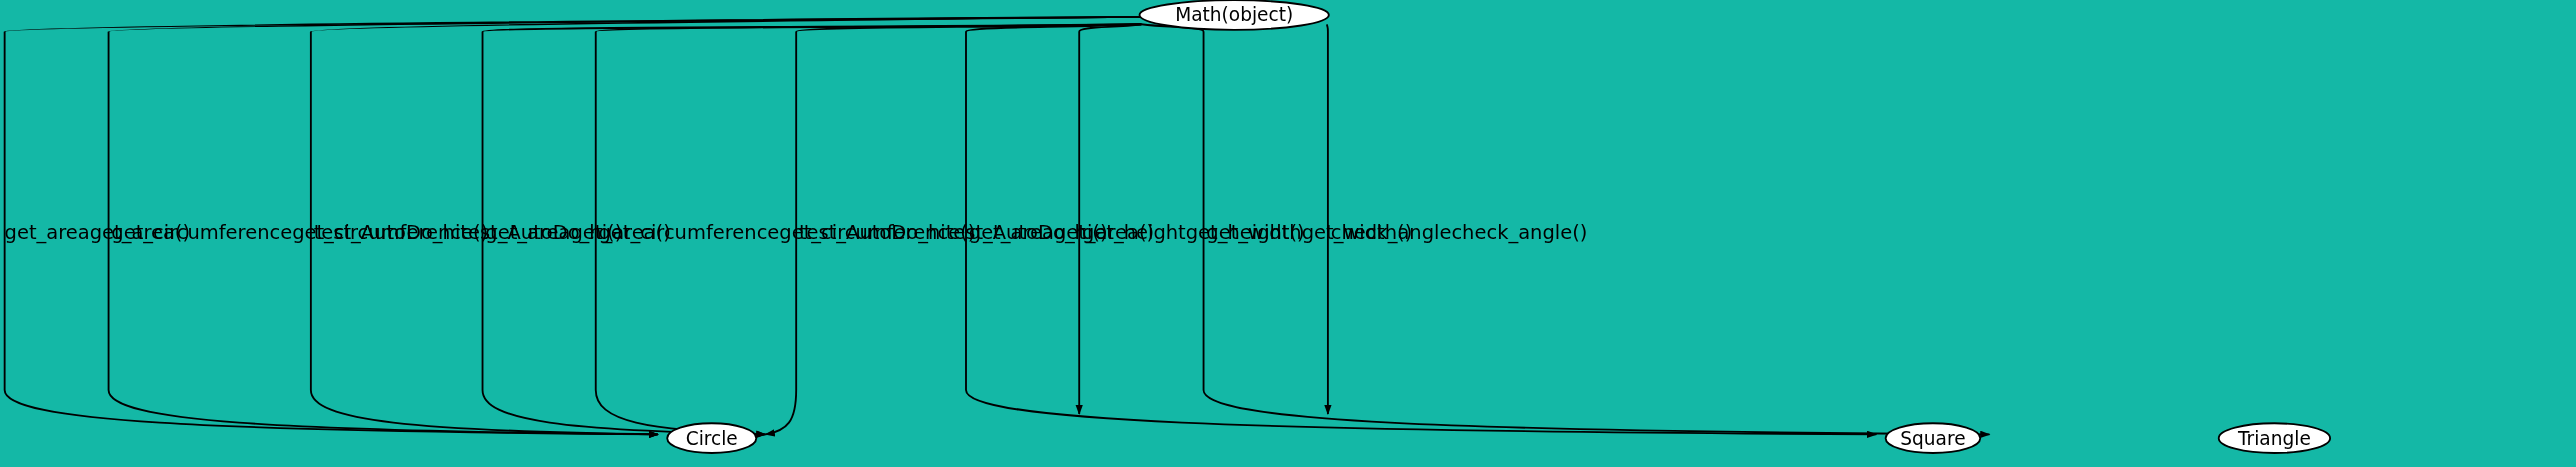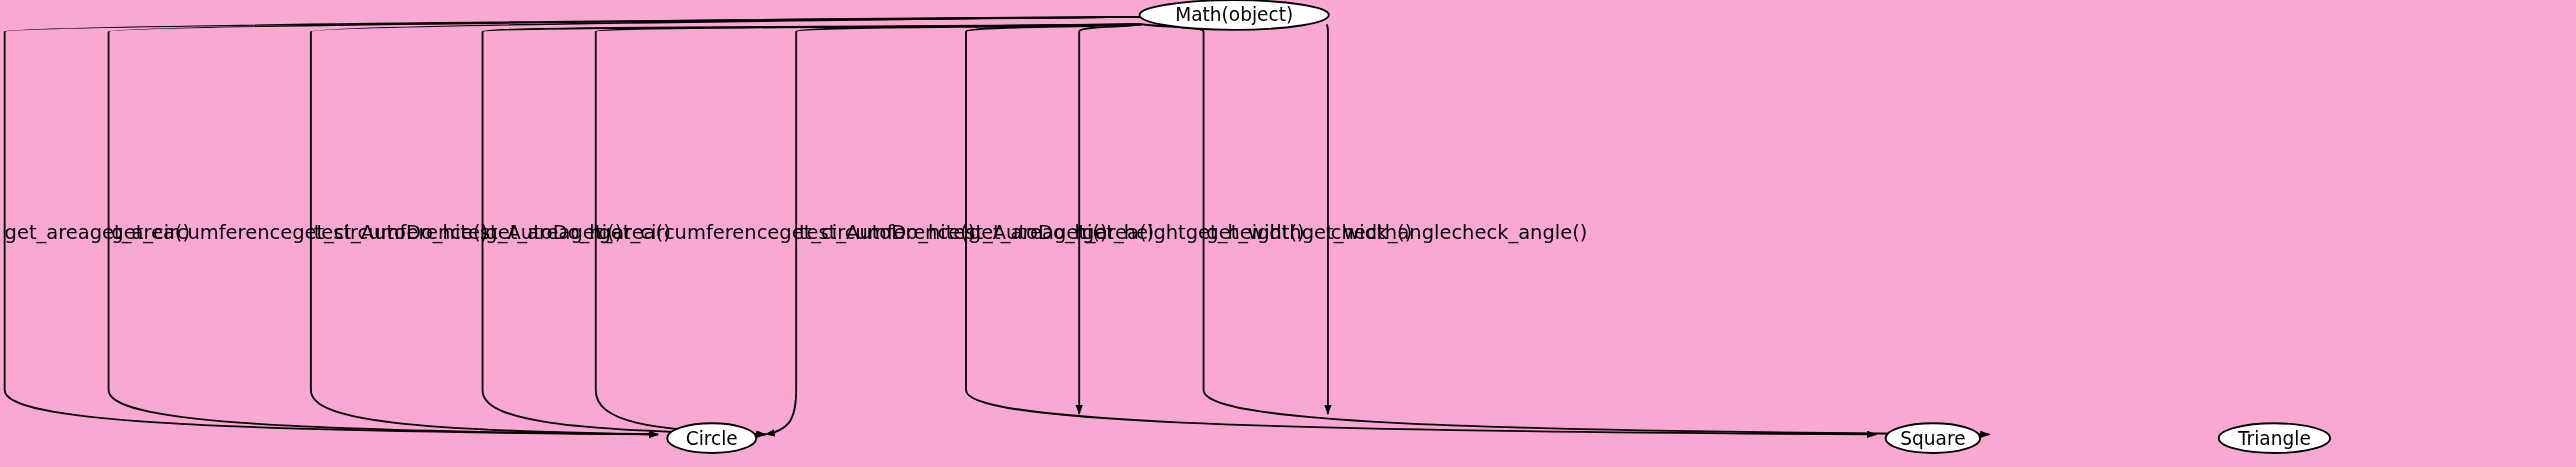--- a/index.html
+++ b/index.html
@@ -4,21 +4,21 @@
 <style>
   html, body {
     margin: 0;
     padding: 0;
     background: #ffffff;
   }
   #canvas {
     position: relative;
     width: 2576px;
     height: 468px;
-    background: #f9a8d4;
+    background: #14b8a6;
     overflow: hidden;
     font-family: "DejaVu Sans", sans-serif;
   }
   #graph-svg {
     position: absolute;
     left: 0;
     top: 0;
     width: 2576px;
     height: 468px;
   }

